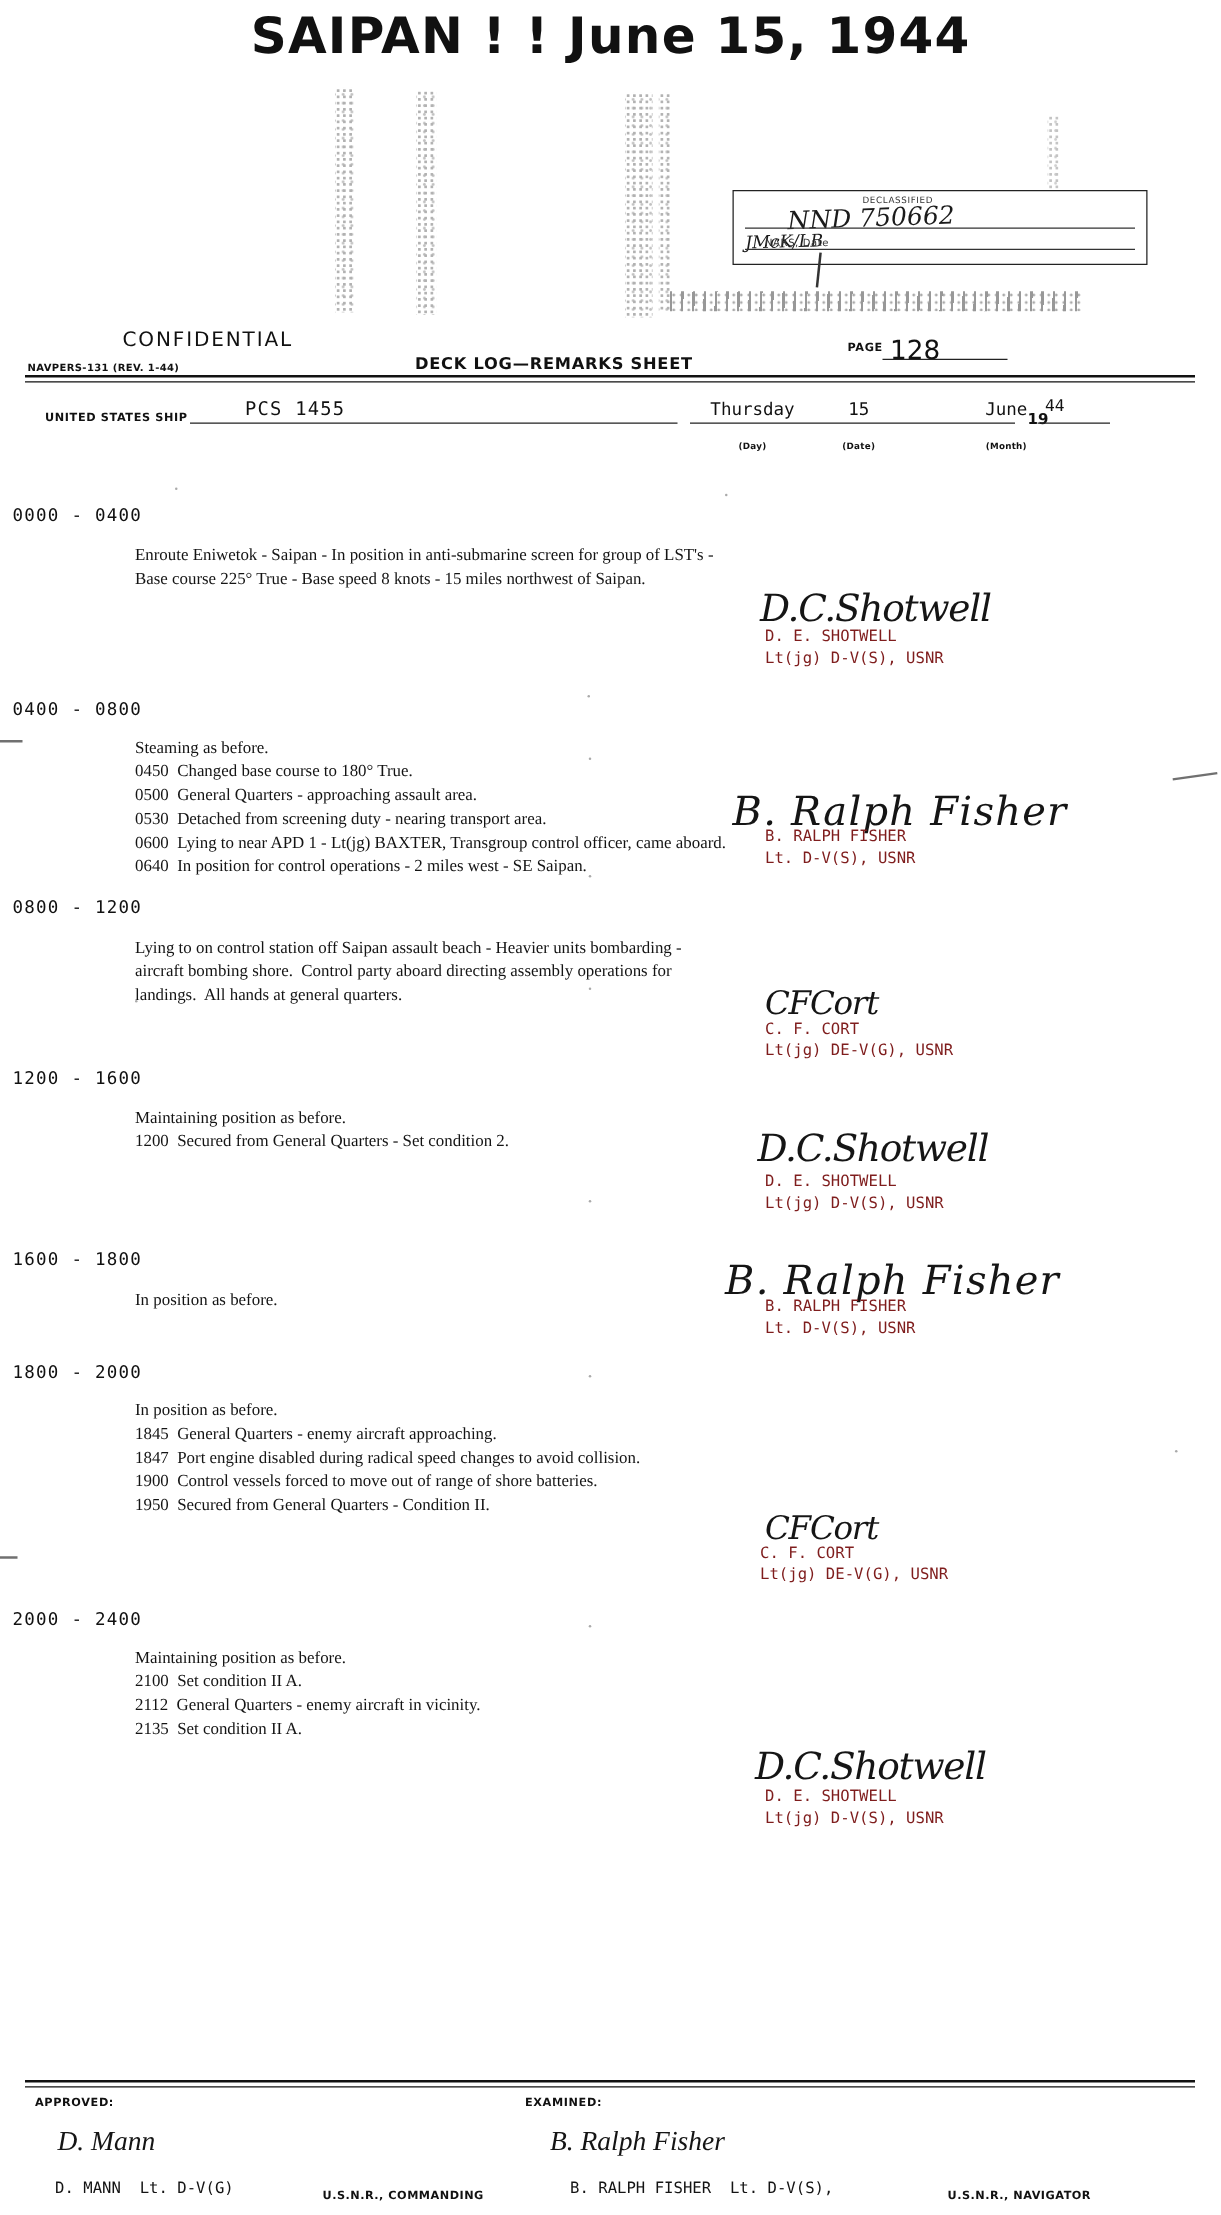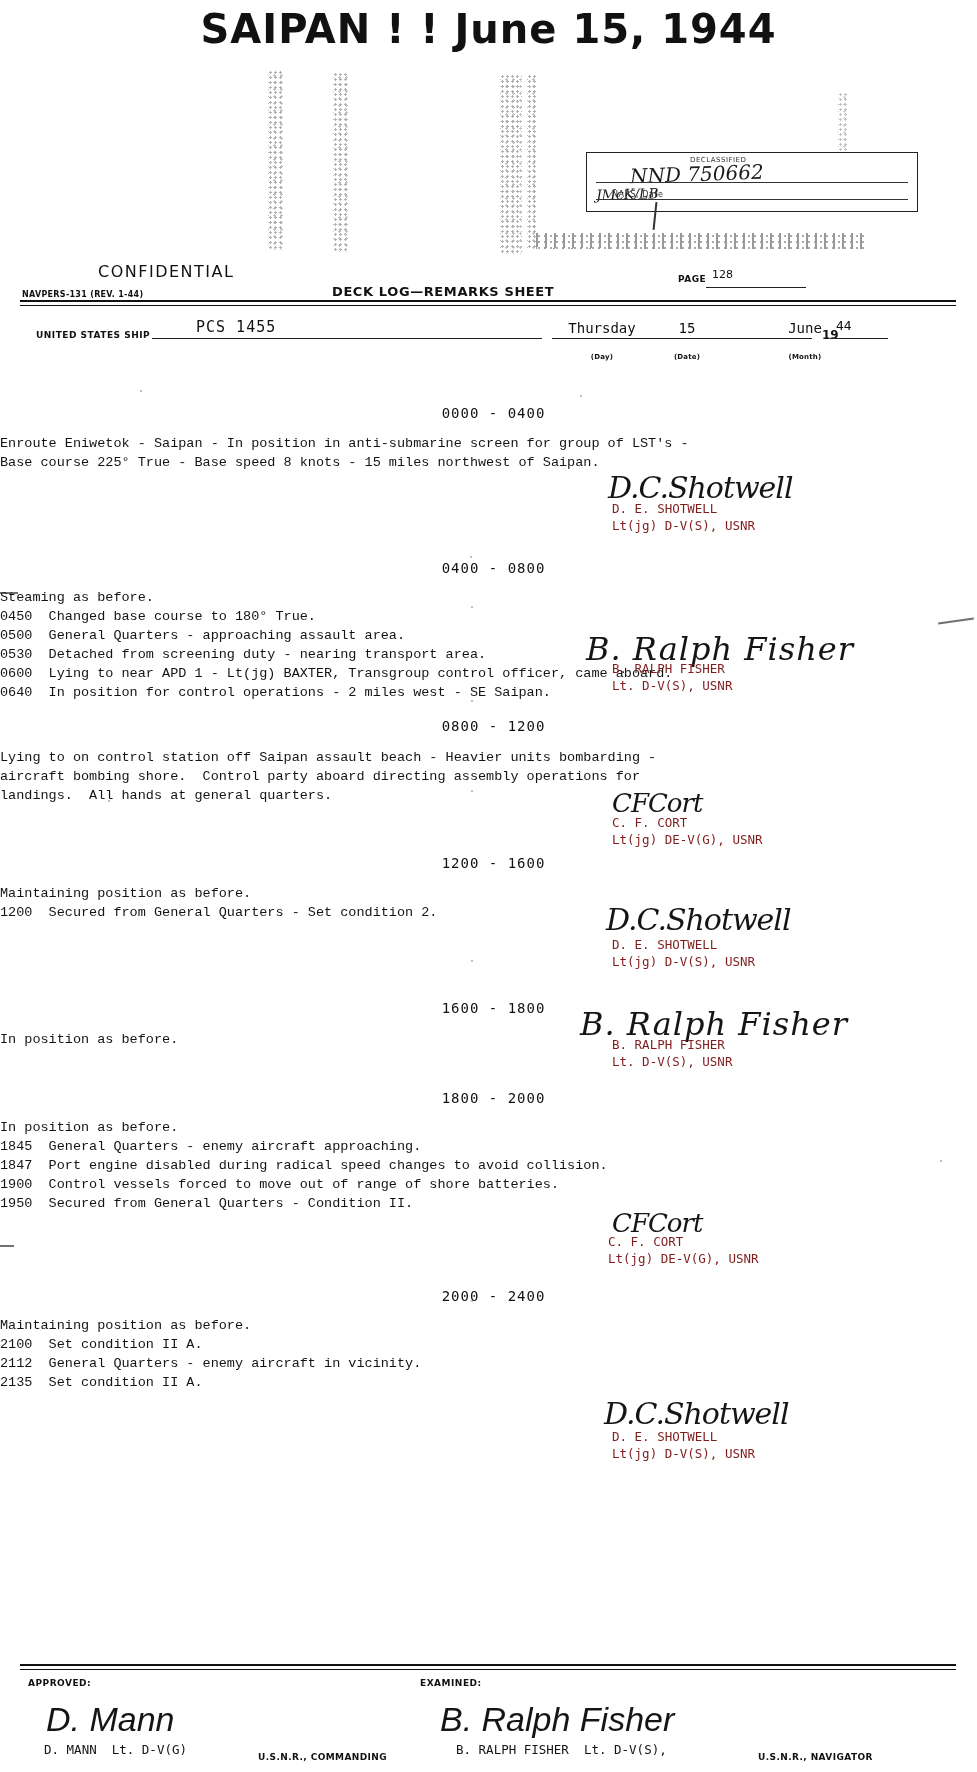--- a/index.html
+++ b/index.html
@@ -144,21 +144,21 @@
     font-size: 9px;
     font-weight: 700;
     letter-spacing: .5px;
     color: #111;
   }
   .page-number {
     position: absolute;
     left: 712px;
     top: 268px;
     font-family: "DejaVu Sans", sans-serif;
-    font-size: 11px;
+    font-size: 21px;
     color: #111;
   }
   .page-number-rule {
     position: absolute;
     left: 706px;
     top: 287px;
     width: 100px;
     border-top: 1.3px solid #222;
   }
   .rule {
@@ -245,29 +245,29 @@
     left: 0;
     top: 0;
     width: 977px;
   }
   .entry { position: absolute; width: 977px; }
   .watch-head {
     font-family: "DejaVu Sans Mono", monospace;
     font-size: 14px;
     letter-spacing: 1px;
     color: #111;
-    text-align: center;
     padding-left: 10px;
   }
   .watch-text {
-    font-family: Liberation Mono, monospace;
+    font-family: Liberation Serif, serif;
     font-size: 13.5px;
     line-height: 19px;
     color: #141414;
     white-space: pre;
+    margin-left: 108px;
   }
   .sig-block {
     position: absolute;
     font-family: "DejaVu Sans Mono", monospace;
     font-size: 12.5px;
     line-height: 17px;
     color: #7f1d1d;
     white-space: pre;
   }
   .signature {
@@ -290,23 +290,23 @@
     font-family: "DejaVu Sans", sans-serif;
     font-size: 9px;
     font-weight: 700;
     letter-spacing: .5px;
     color: #111;
   }
   .fl-approved { left: 28px; top: 1678px; }
   .fl-examined { left: 420px; top: 1678px; }
   .footer-sig {
     position: absolute;
-    font-family: Liberation Sans, sans-serif;
+    font-family: Liberation Serif, serif;
     font-style: italic;
-    font-size: 34px;
+    font-size: 22px;
     color: #151515;
     white-space: nowrap;
   }
   .footer-name {
     position: absolute;
     font-family: "DejaVu Sans Mono", monospace;
     font-size: 12.5px;
     color: #141414;
     white-space: pre;
   }

